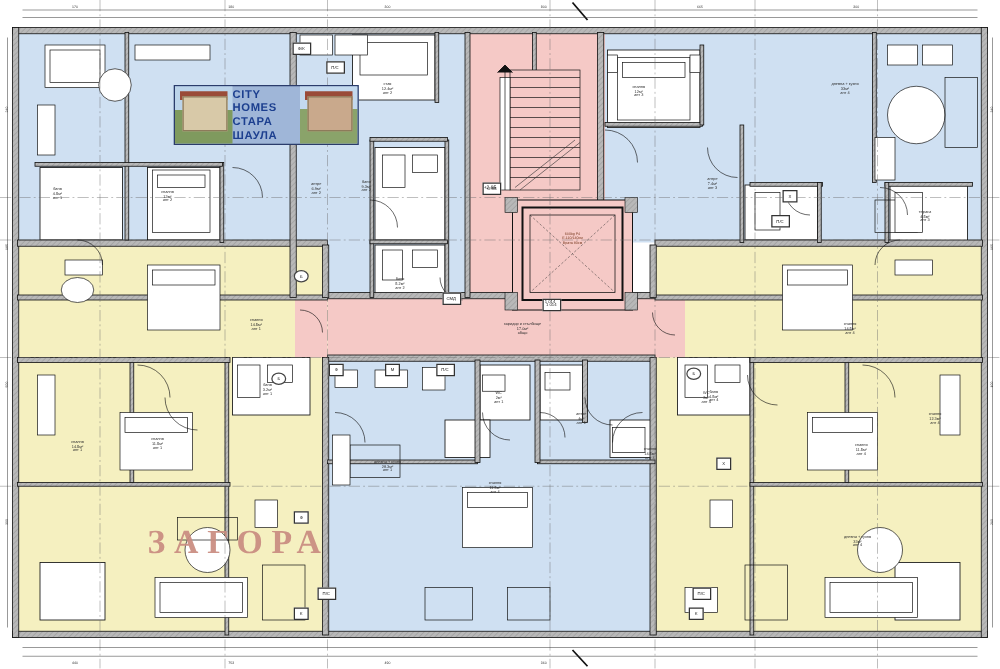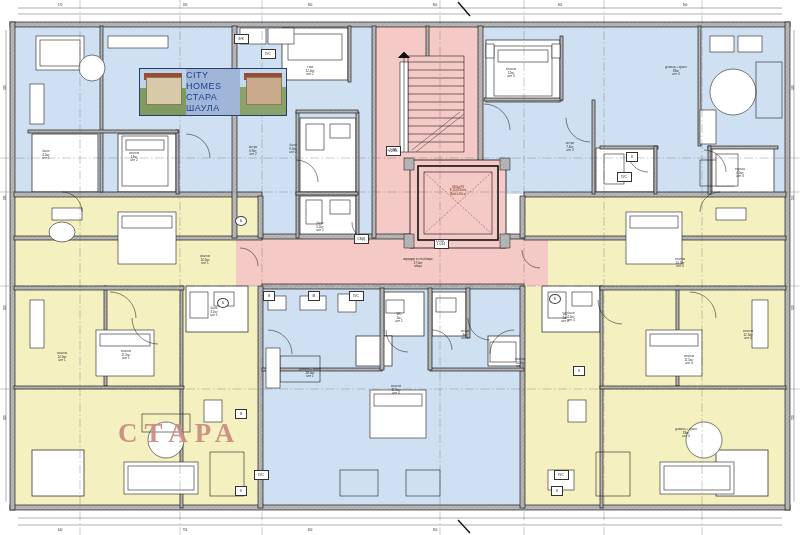--- a/index.html
+++ b/index.html
@@ -10,21 +10,21 @@
   #logo{position:absolute;left:139px;top:68px;width:146px;height:46px;border:1px solid #2b3c6b;
         background:#9fb6d8;display:flex;overflow:hidden;}
   #logo .ph{width:46px;height:100%;position:relative;overflow:hidden;}
   #logo .ph.a{background:linear-gradient(#bcd4ea 0 42%,#7f9a5e 42% 100%);}
   #logo .ph.b{background:linear-gradient(#c3d9ee 0 40%,#8aa36a 40% 100%);}
   #logo .ph .bld{position:absolute;left:6px;top:8px;width:34px;height:26px;background:#d8c9a8;
         border:1px solid #8d7a5a;}
   #logo .ph .rf{position:absolute;left:4px;top:4px;width:38px;height:7px;background:#9a4b38;}
   #logo .ph.b .bld{background:#c9a98c;}
   #logo .txt{flex:1;display:flex;flex-direction:column;justify-content:center;align-items:center;
-        color:#1c3f8f;font-weight:normal;font-size:9px;line-height:11px;letter-spacing:.5px;}
+        color:#1c3f8f;font-weight:bold;font-size:9px;line-height:11px;letter-spacing:.5px;}
   #shaula{position:absolute;left:118px;top:418px;font-size:27px;font-weight:bold;color:#c98c80;
         letter-spacing:7px;font-family:"Liberation Serif",serif;opacity:.92;}
   .lbl{position:absolute;color:#2b2b2b;font-size:3.1px;line-height:3.6px;text-align:center;
        white-space:nowrap;transform:translateX(-50%);font-family:"Liberation Sans",sans-serif;}
   .lbl b{font-weight:normal;}
   .dim{position:absolute;color:#333;font-size:2.8px;white-space:nowrap;transform:translateX(-50%);}
   .dimv{position:absolute;color:#333;font-size:2.8px;white-space:nowrap;
         transform-origin:0 0;transform:rotate(-90deg);}
   .sq{position:absolute;border:.6px solid #333;background:#fff;color:#222;
       font-size:3.4px;display:flex;align-items:center;justify-content:center;}
@@ -313,21 +313,21 @@
     <div class="txt">
       <span>CITY HOMES</span>
       <span>СТАРА ШАУЛА</span>
     </div>
     <div class="ph b">
       <div class="rf"></div>
         <div class="bld"></div>
     </div>
   </div>
 
-  <div id="shaula">СТАРА</div>
+  <div id="shaula">ЗАГОРА</div>
 
   <div id="room-labels">
       <div class="lbl" style="left: 46px; top: 150px;"><b>баня</b><br><span>4.5м²</span><br><span>апт 1</span></div>
       <div class="lbl" style="left: 134px; top: 152px;"><b>спалня</b><br><span>13м²</span><br><span>апт 2</span></div>
       <div class="lbl" style="left: 310px; top: 66px;"><b>стая</b><br><span>12.4м²</span><br><span>апт 2</span></div>
       <div class="lbl" style="left: 293px; top: 144px;"><b>баня</b><br><span>9.3м²</span><br><span>апт 2</span></div>
       <div class="lbl" style="left: 320px; top: 222px;"><b>баня</b><br><span>5.2м²</span><br><span>апт 2</span></div>
       <div class="lbl" style="left: 253px; top: 146px;"><b>антре</b><br><span>6.9м²</span><br><span>апт 2</span></div>
       <div class="lbl" style="left: 511px; top: 68px;"><b>спалня</b><br><span>12м²</span><br><span>апт 3</span></div>
       <div class="lbl" style="left: 570px; top: 142px;"><b>антре</b><br><span>7.4м²</span><br><span>апт 3</span></div>

